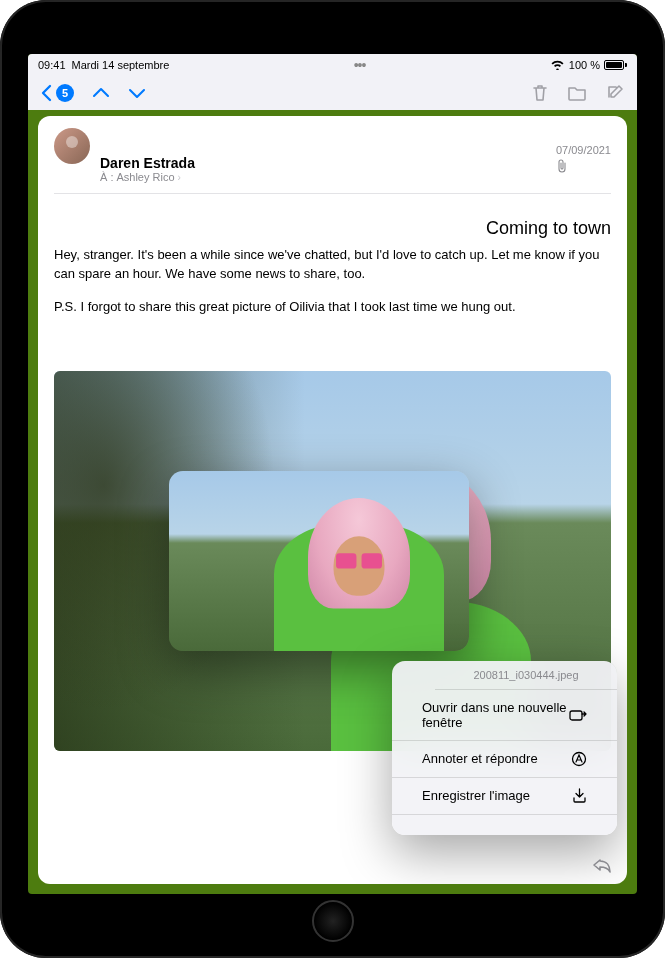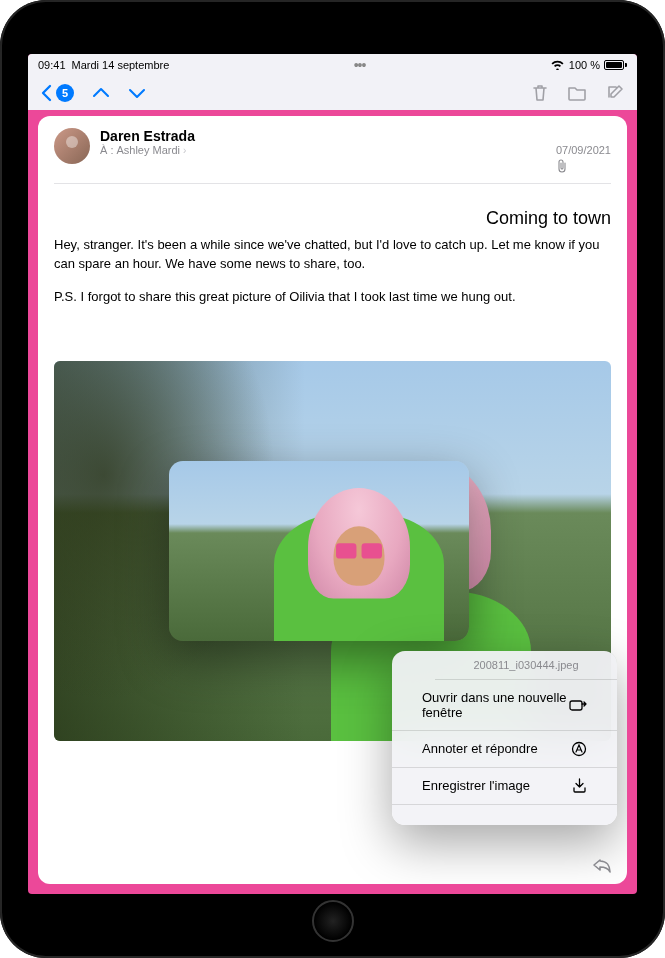--- a/index.html
+++ b/index.html
@@ -15,21 +15,21 @@
       height: 958px;
       background: #000;
       border-radius: 46px;
       padding: 54px 28px 64px 28px;
       position: relative;
       box-shadow: 0 4px 24px rgba(0,0,0,0.2) inset, 0 0 0 2px #2a2a2a inset;
     }
     .screen {
       width: 100%;
       height: 100%;
-      background: #ec4899;
+      background: #4d7c0f;
       border-radius: 4px;
       overflow: hidden;
       position: relative;
       display: flex;
       flex-direction: column;
     }
     .home-button {
       position: absolute;
       bottom: 16px;
       left: 50%;
@@ -121,21 +121,21 @@
       overflow: hidden;
     }
     .avatar::after {
       content: '';
       position: absolute;
       top: 8px; left: 12px;
       width: 12px; height: 12px;
       background: rgba(255,255,255,0.4);
       border-radius: 50%;
     }
-    .header-info { flex: 1; }
+    .header-info { flex: 1; margin-top: 27px; }
     .sender { font-size: 14px; font-weight: 600; color: #000; }
     .recipient-line { font-size: 11px; color: #8a8a8f; display: flex; align-items: center; gap: 3px; }
     .recipient-line .chev { font-size: 10px; color: #c7c7cc; }
     .header-right { text-align: right; color: #8a8a8f; font-size: 11px; margin-top: 16px; }
     .attach-ind { margin-top: 3px; }
 
     .subject {
       font-size: 18px;
       font-weight: 400;
       margin: 24px 0 7px 0;
@@ -339,21 +339,21 @@
     </div>
 
     <div class="mail-card">
 
       <div class="mail-header">
         <div class="avatar"></div>
         <div class="header-info">
           <div class="sender">Daren Estrada</div>
           <div class="recipient-line">
             <span>À :</span>
-            <span>Ashley Mardi</span>
+            <span>Ashley Rico</span>
             <span class="chev">›</span>
           </div>
         </div>
         <div class="header-right">
           <div>07/09/2021</div>
           <div class="attach-ind">
             <svg width="12" height="14" viewBox="0 0 12 14">
                 <path d="M9 4v6a3 3 0 11-6 0V3a2 2 0 114 0v6a1 1 0 11-2 0V4" stroke="#8a8a8f" stroke-width="1.1" fill="none" stroke-linecap="round"></path>
               </svg>
           </div>

